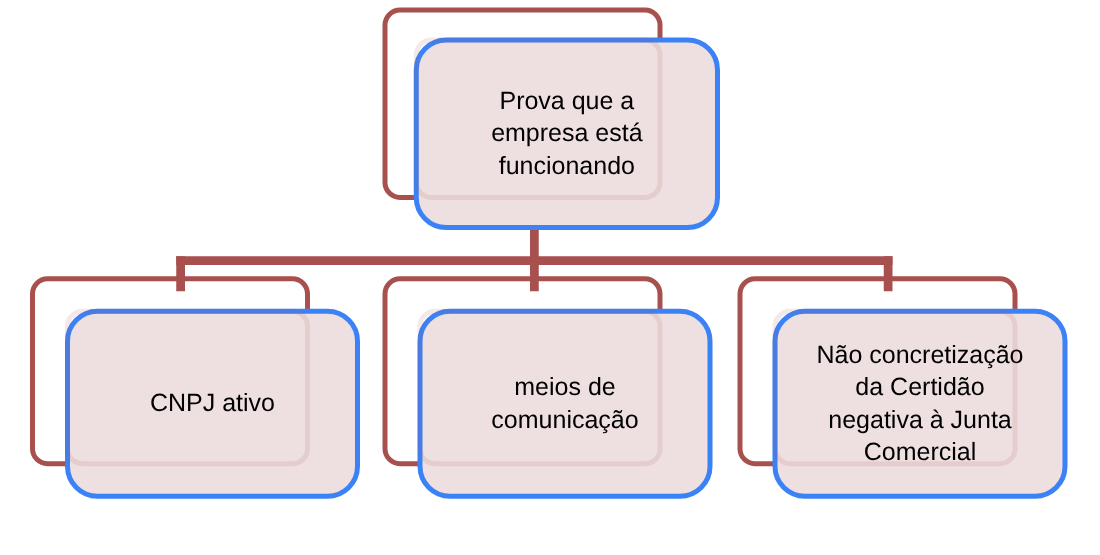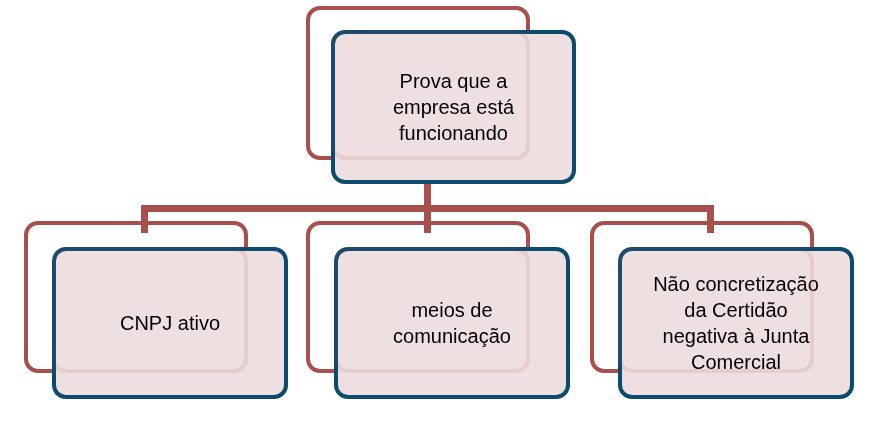--- a/index.html
+++ b/index.html
@@ -39,22 +39,22 @@
     background: transparent;
     border: 4px solid #a7504e;
     border-radius: 14px;
   }
 
   
   .card-front {
     position: absolute;
     box-sizing: border-box;
     background: #eedfe0;
-    border: 4px solid #0c4a6e;
-    border-radius: 14px;
+    border: 4px solid #3b82f6;
+    border-radius: 26px;
   }
 
   
   .card-ghost {
     position: absolute;
     box-sizing: border-box;
     border: 4px solid rgba(167, 80, 78, 0.13);
     border-radius: 14px;
     pointer-events: none;
   }

